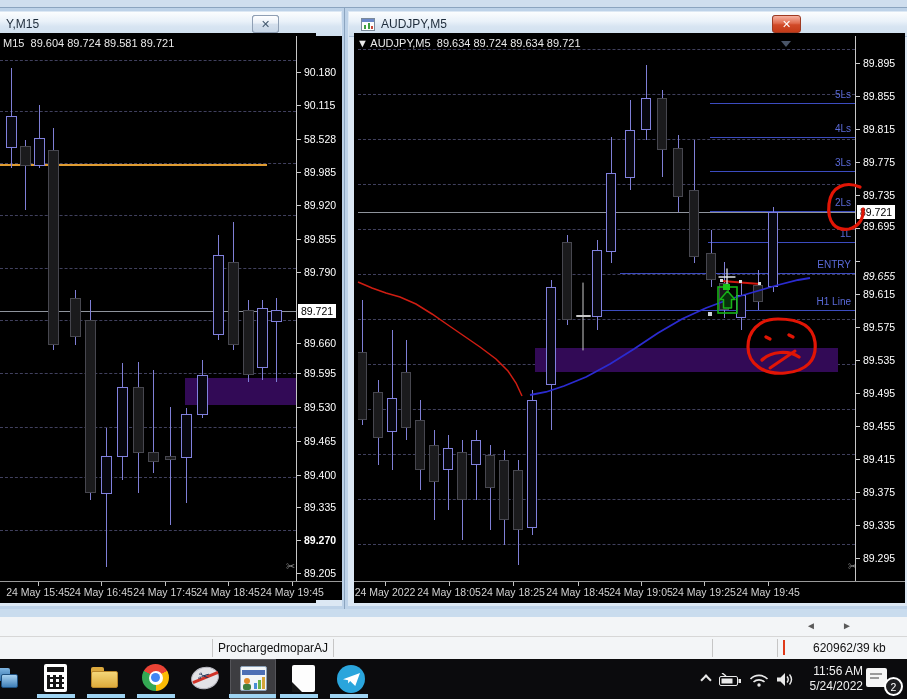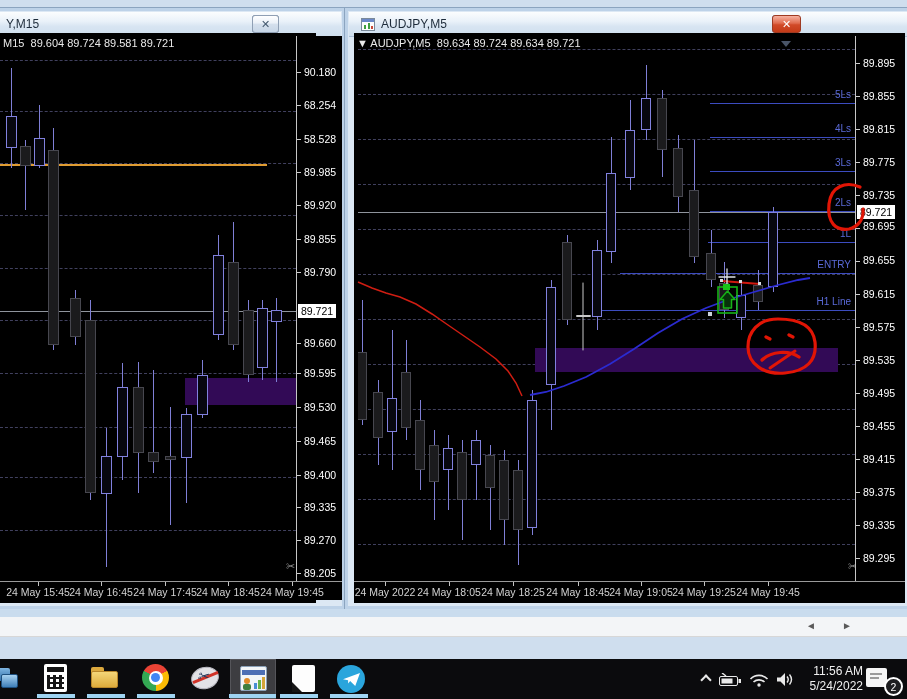--- a/index.html
+++ b/index.html
@@ -191,21 +191,21 @@
       <div class="wick" style="left: 262px; top: 264px; height: 80px; background: rgb(127, 127, 214);"></div>
       <div class="body" style="left: 257px; top: 272px; width: 11px; height: 60px; background: rgb(7, 7, 15); border-color: rgb(129, 129, 222);"></div>
       <div class="wick" style="left: 276px; top: 262px; height: 84px; background: rgb(127, 127, 214);"></div>
       <div class="body" style="left: 271px; top: 274px; width: 11px; height: 12px; background: rgb(7, 7, 15); border-color: rgb(129, 129, 222);"></div>
       <div class="scissors" style="left: 286px; top: 524px;">✂</div>
     </div>
   <div class="axis" id="c1-axis" style="left:296px;top:36px;width:46px;height:545px;">
       <div class="tick" style="top: 36px;"></div>
       <div class="alab" style="top: 30px;">90.180</div>
       <div class="tick" style="top: 69px;"></div>
-      <div class="alab" style="top: 63px;">68.254</div>
+      <div class="alab" style="top: 63px;">90.115</div>
       <div class="tick" style="top: 103px;"></div>
       <div class="alab" style="top: 97px;">58.528</div>
       <div class="tick" style="top: 136px;"></div>
       <div class="alab" style="top: 130px;">89.985</div>
       <div class="tick" style="top: 169px;"></div>
       <div class="alab" style="top: 163px;">89.920</div>
       <div class="tick" style="top: 203px;"></div>
       <div class="alab" style="top: 197px;">89.855</div>
       <div class="tick" style="top: 236px;"></div>
       <div class="alab" style="top: 230px;">89.790</div>
@@ -215,21 +215,21 @@
       <div class="alab" style="top: 331px;">89.595</div>
       <div class="tick" style="top: 371px;"></div>
       <div class="alab" style="top: 365px;">89.530</div>
       <div class="tick" style="top: 405px;"></div>
       <div class="alab" style="top: 399px;">89.465</div>
       <div class="tick" style="top: 439px;"></div>
       <div class="alab" style="top: 433px;">89.400</div>
       <div class="tick" style="top: 471px;"></div>
       <div class="alab" style="top: 465px;">89.335</div>
       <div class="tick" style="top: 504px;"></div>
-      <div class="alab" style="top: 498px;">89.270</div>
+      <div class="alab" style="top: 498px; font-weight: bold;">89.270</div>
       <div class="tick" style="top: 537px;"></div>
       <div class="alab" style="top: 531px;">89.205</div>
       <div class="tag" style="top: 268px;">89.721</div>
     </div>
   <div class="timebar" id="c1-time" style="left:0;top:581px;width:342px;height:19px;">
       <div class="ttick" style="left: 38px;"></div>
       <div class="tlab" style="left: 38px;">24 May 15:45</div>
       <div class="ttick" style="left: 101px;"></div>
       <div class="tlab" style="left: 101px;">24 May 16:45</div>
       <div class="ttick" style="left: 165px;"></div>
@@ -336,21 +336,21 @@
       <div class="alab" style="top: 54px;">89.855</div>
       <div class="tick" style="top: 93px;"></div>
       <div class="alab" style="top: 87px;">89.815</div>
       <div class="tick" style="top: 126px;"></div>
       <div class="alab" style="top: 120px;">89.775</div>
       <div class="tick" style="top: 159px;"></div>
       <div class="alab" style="top: 153px;">89.735</div>
       <div class="tick" style="top: 192px;"></div>
       <div class="alab" style="top: 184px;">89.695</div>
       <div class="tick" style="top: 225px;"></div>
-      <div class="alab" style="top: 218px;">89.655</div>
+      <div class="alab" style="top: 234px; font-style: italic;">89.655</div>
       <div class="tick" style="top: 258px;"></div>
       <div class="alab" style="top: 252px;">89.615</div>
       <div class="tick" style="top: 291px;"></div>
       <div class="alab" style="top: 285px;">89.575</div>
       <div class="tick" style="top: 324px;"></div>
       <div class="alab" style="top: 318px;">89.535</div>
       <div class="tick" style="top: 357px;"></div>
       <div class="alab" style="top: 351px;">89.495</div>
       <div class="tick" style="top: 390px;"></div>
       <div class="alab" style="top: 384px;">89.455</div>
@@ -402,20 +402,39 @@
       <path d="M404,324 C413,315 431,314 441,321" fill="none" stroke="#e11505" stroke-width="3.2" stroke-linecap="round" stroke-linejoin="round"></path>
       <line x1="412" y1="332" x2="437" y2="315" stroke="#e11505" stroke-width="3" stroke-linecap="round"></line>
       <path d="M423,5 L433,5 L428,11 Z" fill="#4a5568"></path>
     </svg>
 
   <div class="stripA"></div>
   <div class="stripB">
     <span class="arrowbtn" style="left:806px;">◄</span>
     <span class="arrowbtn" style="left:842px;">►</span>
   </div>
+  <div class="stripC">
+    <i class="sep" style="left:212px;"></i>
+    <span class="acct">ProchargedmoparAJ</span>
+    <i class="sep" style="left:333px;"></i>
+    <i class="sep" style="left:712px;"></i>
+    <i class="sep" style="left:777px;"></i>
+    <span class="traffic" id="traffic">
+        <i style="background: rgb(30, 122, 30); height: 7px;"></i>
+        <i style="background: rgb(42, 143, 42); height: 9px;"></i>
+        <i style="background: rgb(54, 163, 54); height: 8px;"></i>
+        <i style="background: rgb(66, 181, 66); height: 11px;"></i>
+        <i style="background: rgb(79, 199, 79); height: 13px;"></i>
+        <i style="background: rgb(160, 32, 21); height: 10px;"></i>
+        <i style="background: rgb(183, 40, 23); height: 13px;"></i>
+        <i style="background: rgb(204, 47, 24); height: 11px;"></i>
+        <i style="background: rgb(224, 58, 26); height: 15px;"></i>
+      </span>
+    <span class="kb">620962/39 kb</span>
+  </div>
 
   <div class="taskbar">
     <div class="hl"></div>
 
     <div class="tbicon i-start" style="left:-6px;">
       <i class="m1" style="position:absolute;"></i>
         <i class="m2" style="position:absolute;"></i>
     </div>
     <div class="tbicon" style="left:41px;">
       <div class="i-calc">

